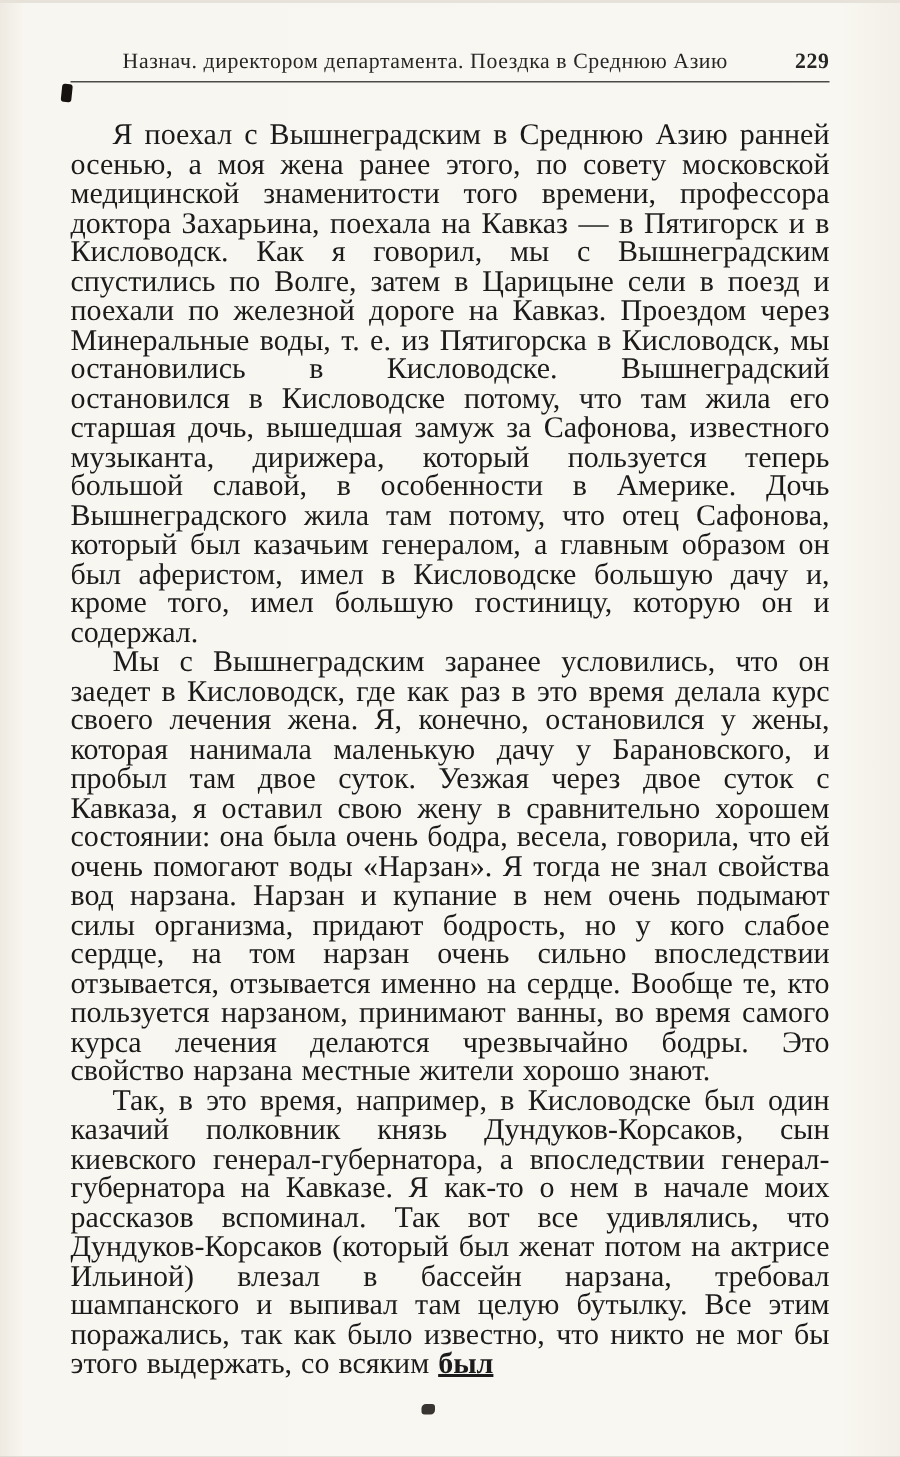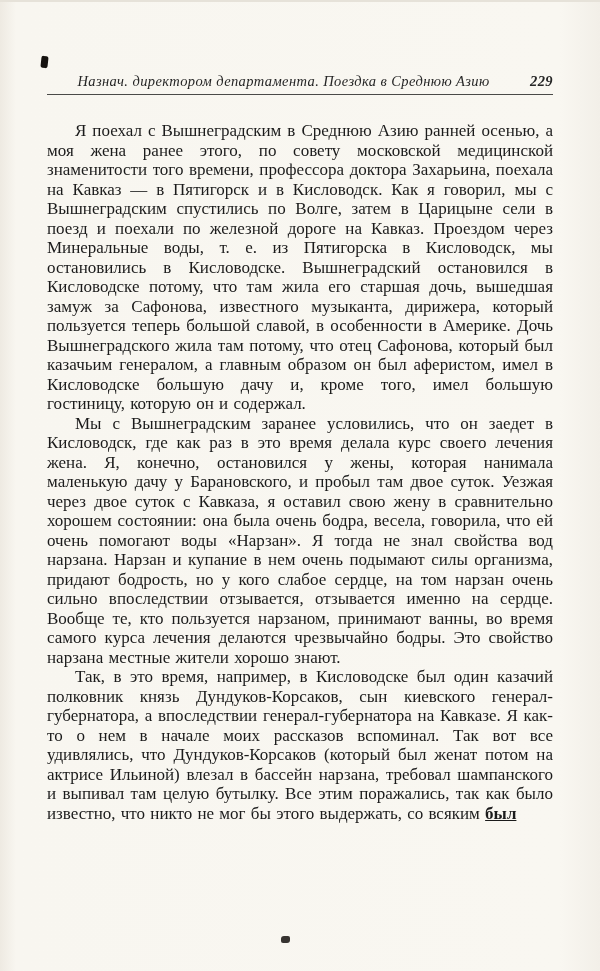--- a/index.html
+++ b/index.html
@@ -16,45 +16,43 @@
       linear-gradient(90deg, #eeeae2 0px, #f8f6f0 16px, #f9f7f1 560px, #f2efe8 600px);
     box-sizing: border-box;
     padding: 33px 47px 0 47px;
     overflow: hidden;
     font-family: "Liberation Serif", "DejaVu Serif", serif;
     color: #1c1c1c;
   }
   .running-header {
     display: flex;
     align-items: baseline;
-    font-style: italic;
     font-size: 14.5px;
     color: #262626;
     letter-spacing: 0.4px;
     padding: 0 0 4px 0;
   }
   .header-title {
     flex: 1;
     text-align: center;
     white-space: nowrap;
     overflow: hidden;
   }
   .header-pagenum {
     font-weight: bold;
     margin-left: 10px;
-    margin-top: 40px;
   }
   .header-rule {
     height: 0;
     border-top: 1.4px solid #4a4a48;
     margin: 0 0 0 0;
   }
   .body-text {
     margin-top: 26px;
-    font-size: 17px;
+    font-size: 20px;
     line-height: 19.5px;
     text-align: justify;
     text-justify: inter-word;
     color: #1b1b1b;
   }
   .body-text p {
     margin: 0;
     text-indent: 28px;
     word-spacing: 1px;
   }

